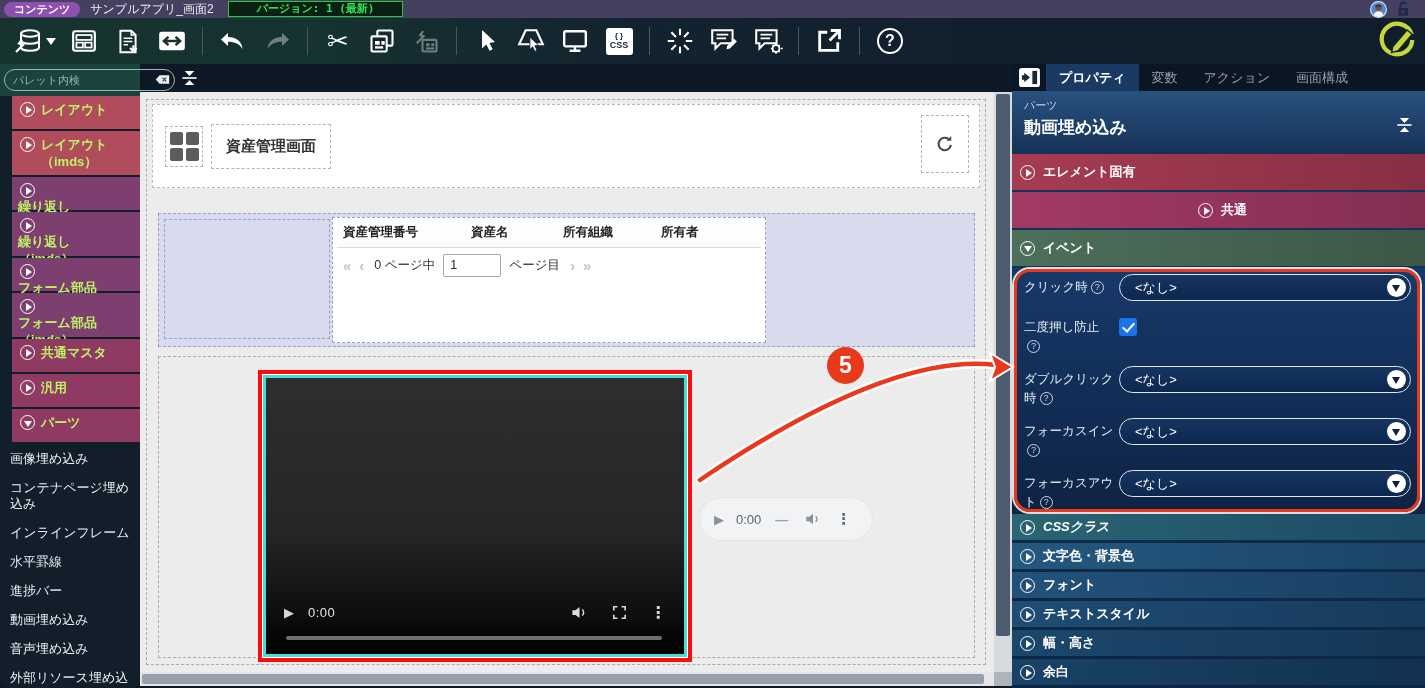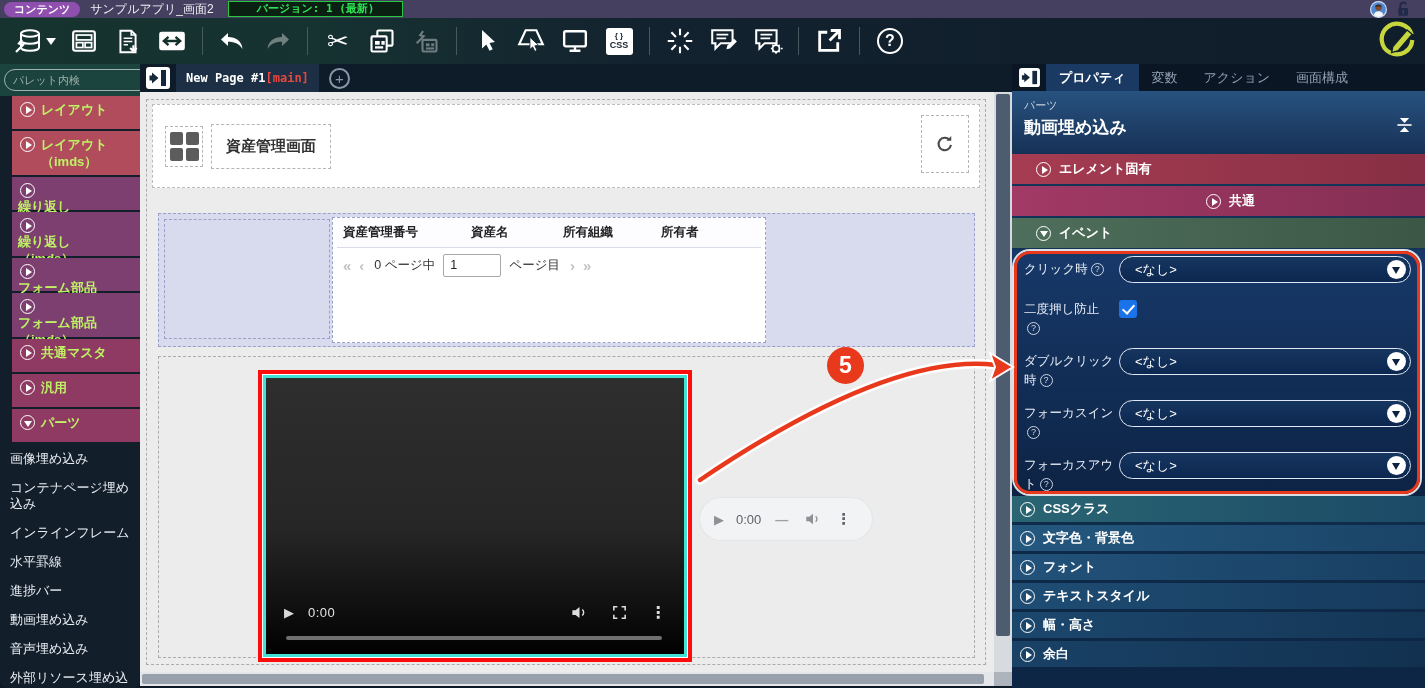--- a/index.html
+++ b/index.html
@@ -122,21 +122,21 @@
     background:linear-gradient(180deg,#14375f 0%,#10304f 55%,#0d2544 100%); }
   .panel-tabs { height:27px; background:#0a1624; display:flex; align-items:stretch; }
   .panel-navicon { width:21px; height:19px; margin:4px 6px 0 7px; }
   .ptab { display:flex; align-items:center; padding:8px 13px; font-size:13px; color:#93a1b3; cursor:pointer; }
   .ptab.active { background:#1a3a64; color:#fff; font-weight:bold; }
   .panel-header { height:63px; background:linear-gradient(180deg,#28527f,#163156); position:relative; padding:7px 0 0 12px; }
   .ph-cat { font-size:11px; color:#c9d4e4; }
   .ph-title { font-size:17px; font-weight:bold; color:#fff; margin-top:3px; }
   .ph-filter { position:absolute; right:12px; top:26px; }
 
-  .acc { height:30px; margin-bottom:2px; display:flex; align-items:center; padding-left:24px; color:#fff;
+  .acc { height:36px; margin-bottom:2px; display:flex; align-items:center; padding-left:8px; color:#fff;
     font-size:13px; font-weight:bold; cursor:pointer; }
   .acc .cico { margin-right:8px; }
   .acc-elem { background:linear-gradient(90deg,#a63c52,#872f44); }
   .acc-common { background:linear-gradient(90deg,#a23a66,#84latest2e52);justify-content:center; }
   .acc-common { background:linear-gradient(90deg,#a23a66,#842e52); }
   .acc-event { background:linear-gradient(90deg,#4e6f5b,#3c5745); }
 
   .ev-body { position:relative; height:246px; background:linear-gradient(180deg,#17396a,#0d2344); }
   .ev-highlight { position:absolute; left:2px; top:1px; right:5px; bottom:2px; border:3px solid #e8391c;
     border-radius:16px; box-shadow:0 0 0 2px rgba(255,255,255,.85); pointer-events:none; }
@@ -151,21 +151,21 @@
   .pill-caret { width:19px; height:19px; background:#fff; border-radius:50%; position:relative; flex:none; }
   .pill-caret::after { content:""; position:absolute; left:5px; top:7px; border-top:7px solid #0d2140;
     border-left:4.5px solid transparent; border-right:4.5px solid transparent; }
   .chk { width:18px; height:18px; background:#1a73e8; border-radius:3px; position:relative; margin-top:4px; cursor:pointer; }
   .chk::after { content:""; position:absolute; left:5.5px; top:2px; width:5px; height:10px;
     border:solid #fff; border-width:0 2.4px 2.4px 0; transform:rotate(42deg); }
 
   .sec { height:26px; margin-bottom:3px; display:flex; align-items:center; padding-left:8px; color:#fff;
     font-size:13px; font-weight:bold; cursor:pointer; }
   .sec .cico { margin-right:8px; }
-  .sec0 { background:linear-gradient(90deg,#2a6573,#1b4a66); }
+  .sec0 { background:linear-gradient(90deg,#2a6573,#1b4a66);font-style:italic; }
   .sec1 { background:linear-gradient(90deg,#25587f,#1a4468); }
   .sec2 { background:linear-gradient(90deg,#22527a,#183f62); }
   .sec3 { background:linear-gradient(90deg,#1f4d74,#163a5c); }
   .sec4 { background:linear-gradient(90deg,#1c476d,#143656); }
   .sec5 { background:linear-gradient(90deg,#194266,#123150); }
 
   
   .anno-svg { left:0; top:0; width:1425px; height:688px; pointer-events:none; z-index:40; }
   .anno-badge { left:827px; top:347px; width:37px; height:37px; background:#e8391c; border-radius:50%;
     color:#fff; font-size:23px; font-weight:bold; display:flex; align-items:center; justify-content:center;
@@ -397,34 +397,20 @@
       <div class="pal-item">インラインフレーム</div>
       <div class="pal-item">水平罫線</div>
       <div class="pal-item">進捗バー</div>
       <div class="pal-item">動画埋め込み</div>
       <div class="pal-item">音声埋め込み</div>
       <div class="pal-item">外部リソース埋め込みコンテナ</div>
 
     </div>
   </div>
 
-  <div class="abs tabbar">
-    <span class="tab-navicon">
-      <svg width="24" height="22" viewBox="0 0 24 22">
-          <rect width="24" height="22" rx="3" fill="#fff"></rect>
-          <rect x="15" y="3" width="5" height="16" fill="#16293c"></rect>
-          <path d="M12.5 11L6 5.5v3H3.5v5H6v3z" fill="#16293c"></path>
-        </svg>
-    </span>
-    <span class="page-tab">
-      <span>New Page #1</span>
-        <span class="sfx">[main]</span>
-    </span>
-    <span class="tab-plus">+</span>
-  </div>
 
   <div class="abs canvas">
     <div class="abs dash cv-outer"></div>
 
     <div class="abs cv-header">
       <div class="abs grid-box">
           <i></i>
           <i></i>
           <i></i>
           <i></i>

